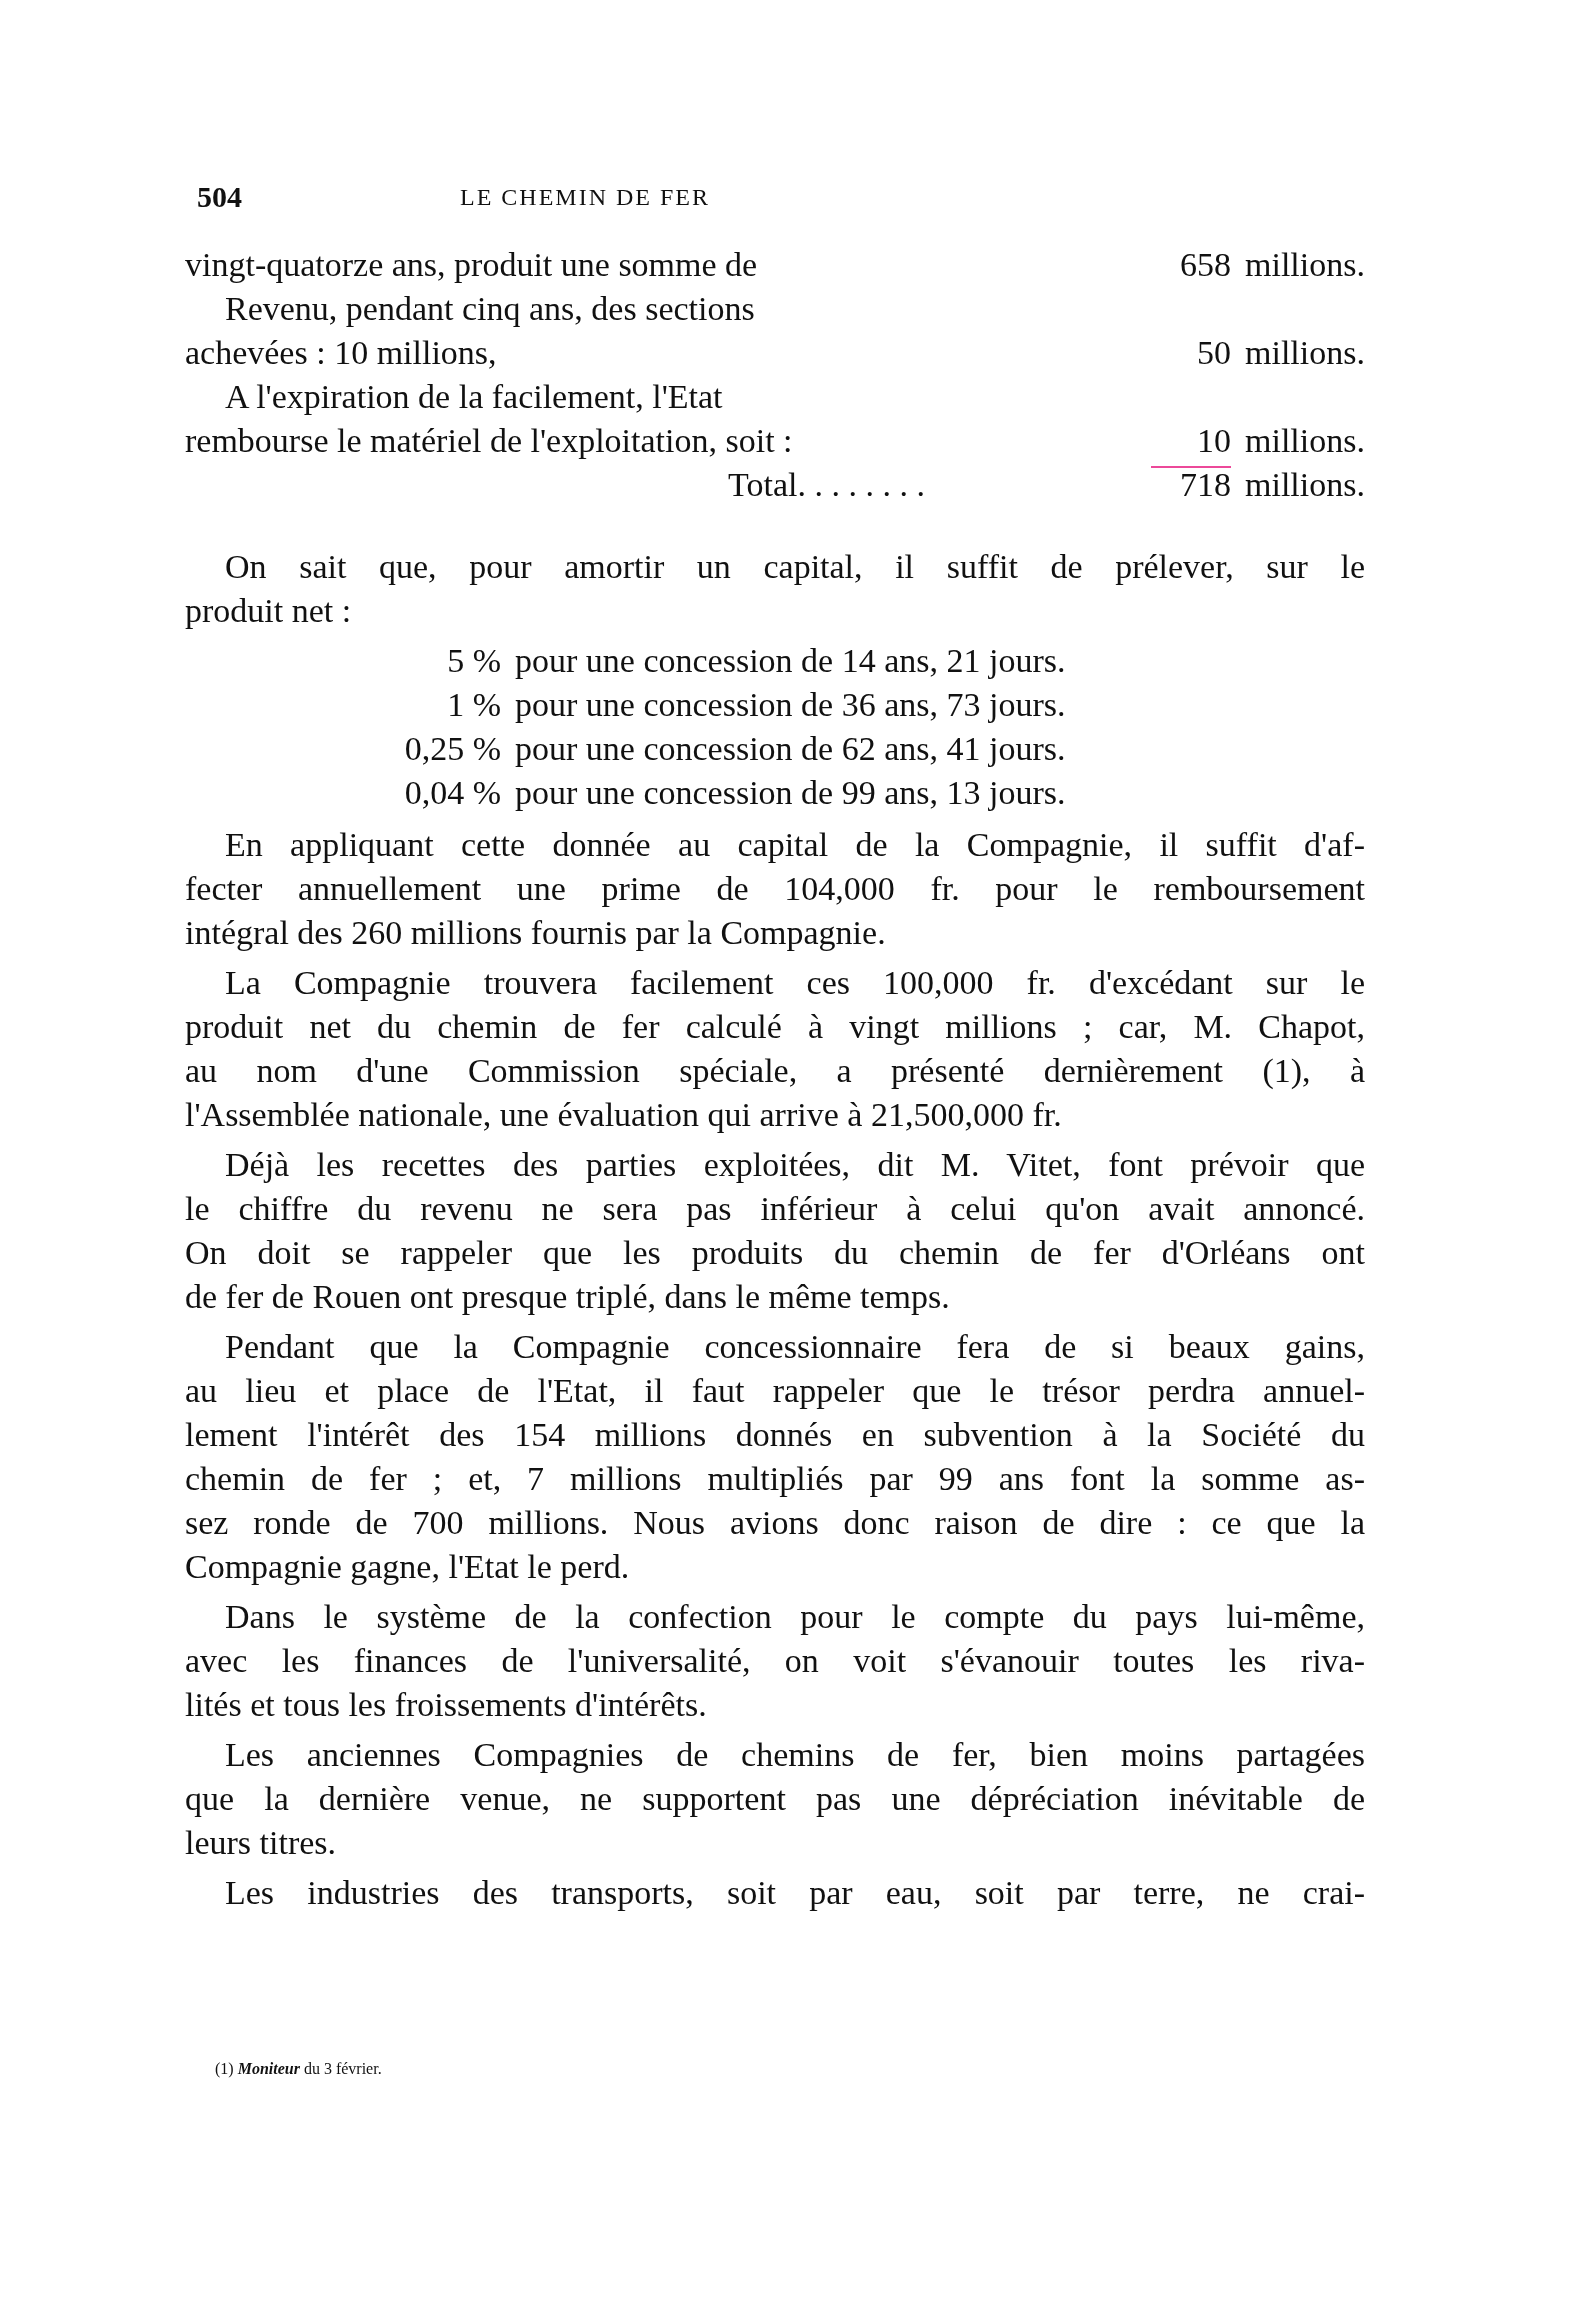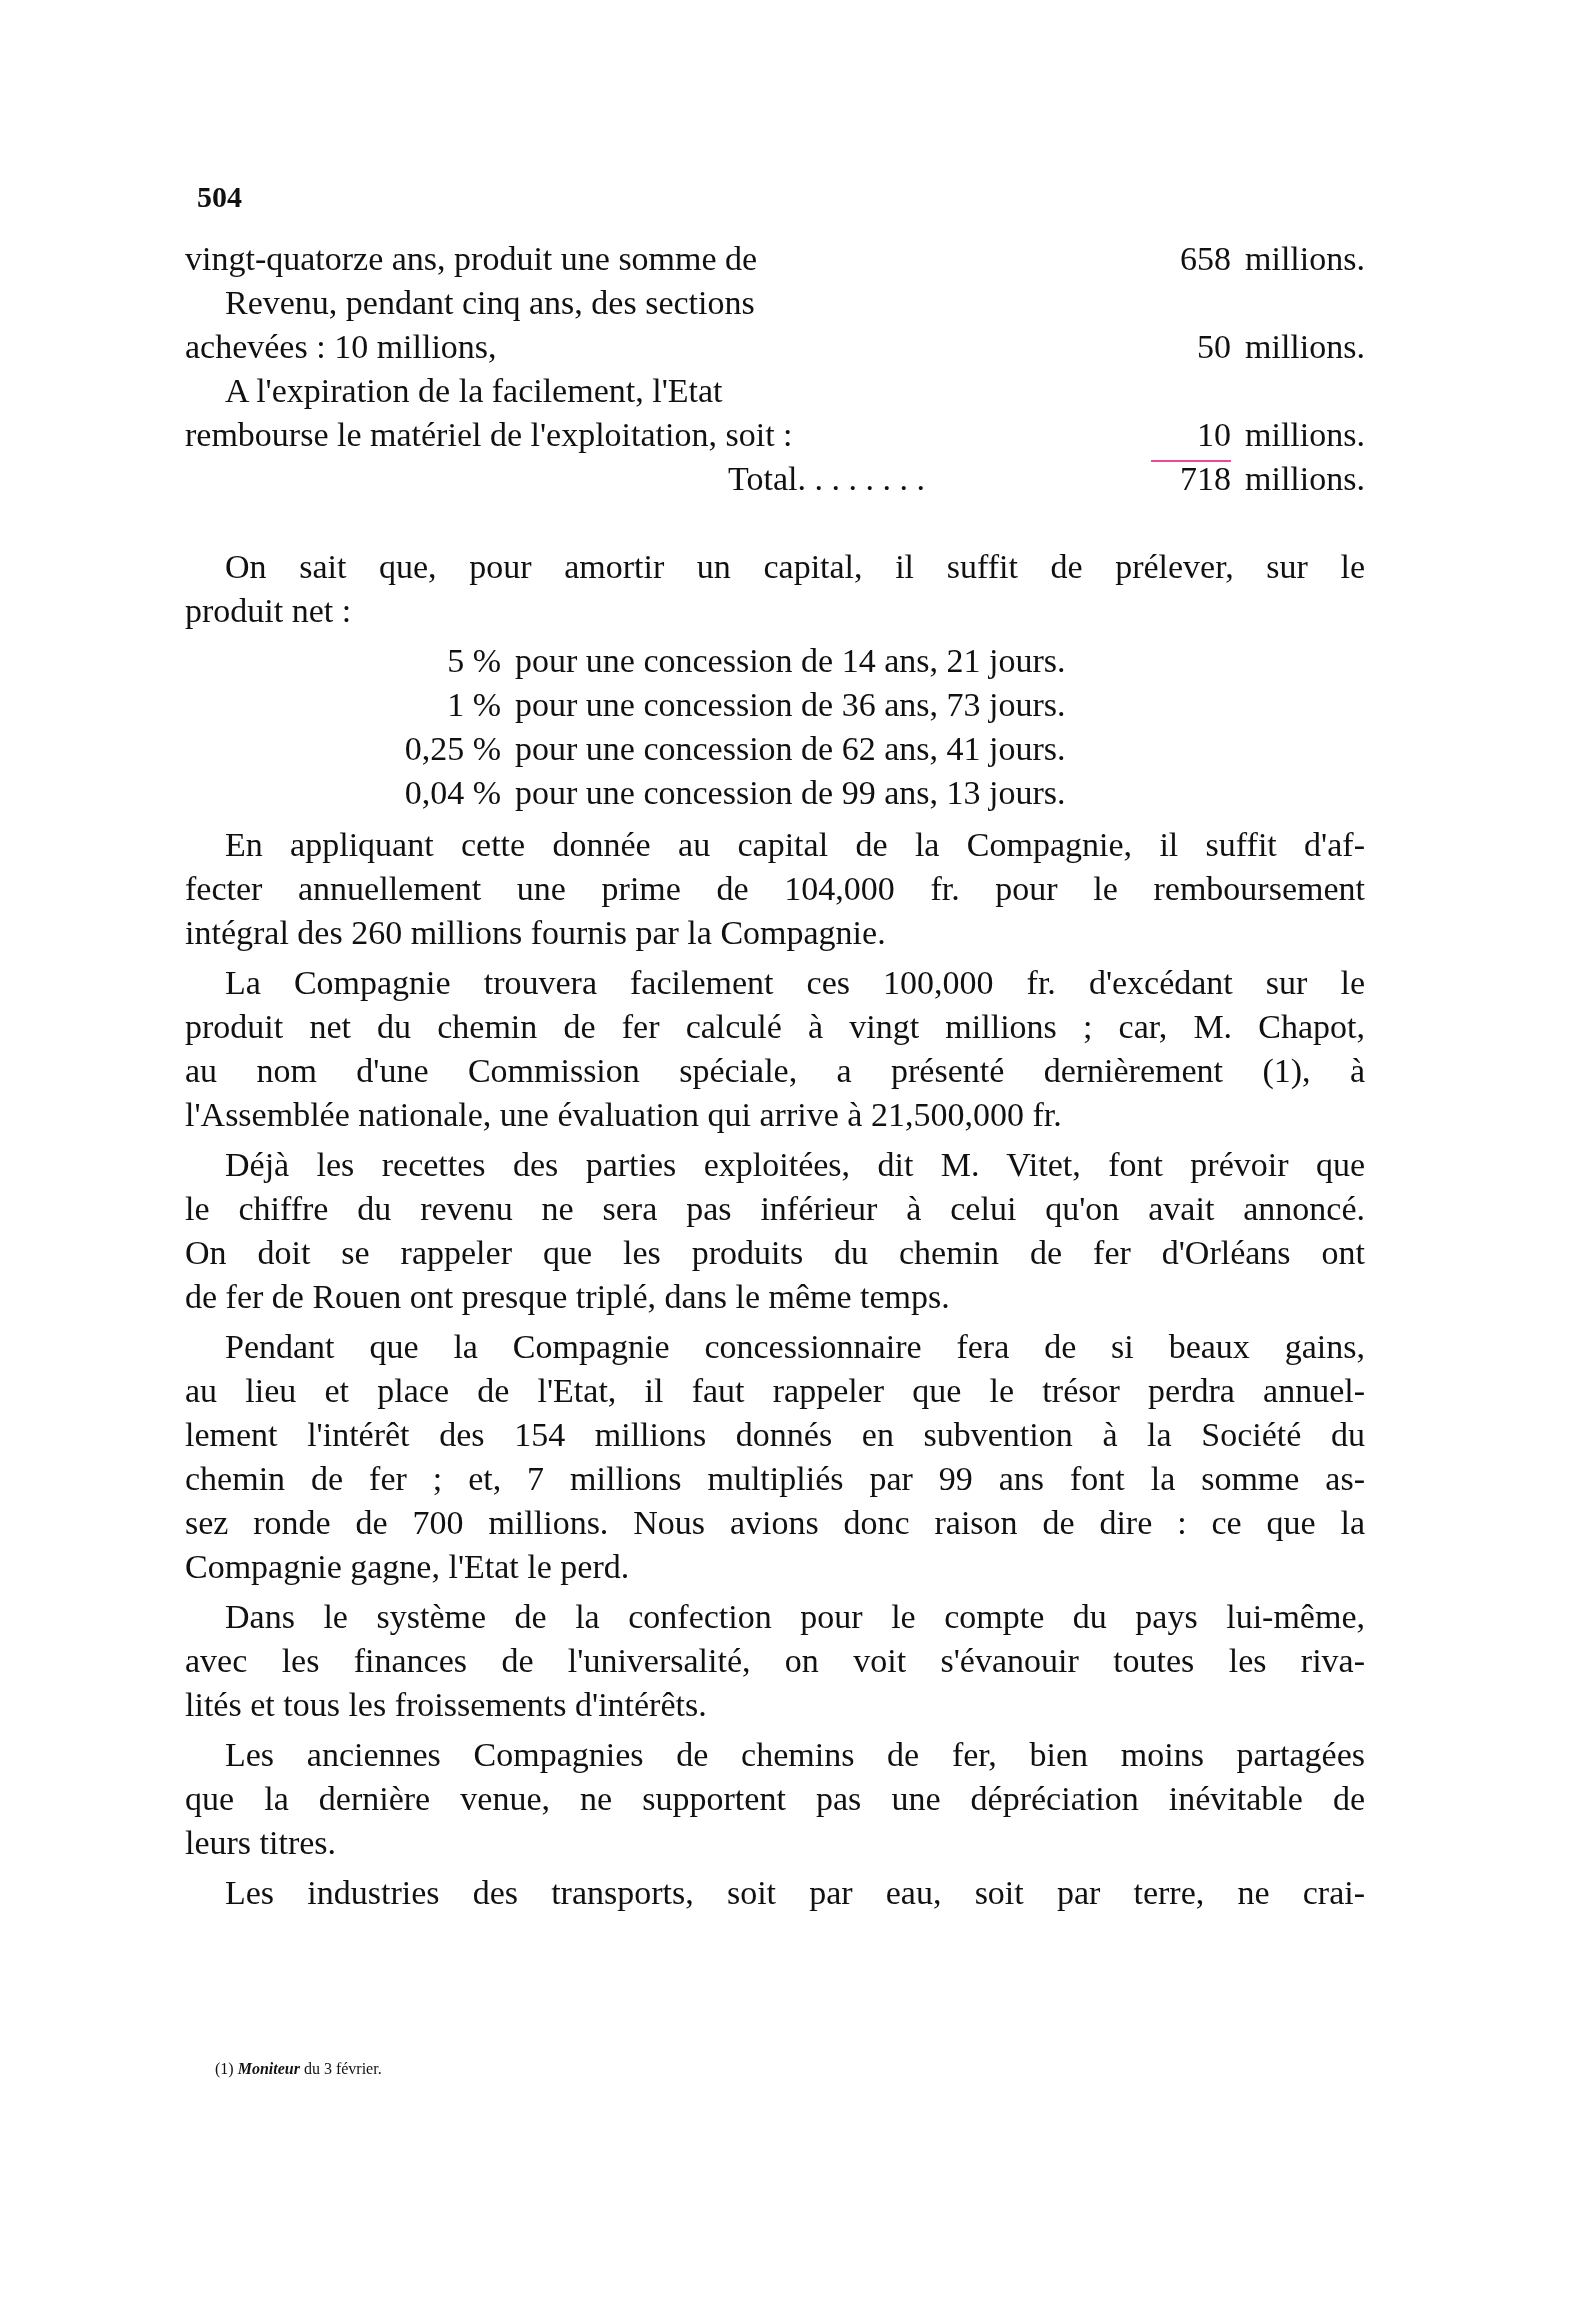--- a/index.html
+++ b/index.html
@@ -4,21 +4,21 @@
 <style>
   html, body { margin: 0; padding: 0; background: #ffffff; }
   body { width: 1588px; height: 2300px; position: relative; overflow: hidden;
          font-family: "Liberation Serif", "DejaVu Serif", serif; color: #111111; }
   .page { position: absolute; left: 185px; top: 0; width: 1180px; }
   .running-head { position: absolute; top: 180px; left: 0; width: 1180px; height: 34px; }
   .page-number { position: absolute; left: 12px; top: 0; font-size: 30px; font-weight: bold; }
   .running-title { position: absolute; left: 0; width: 800px; top: 4px; text-align: center;
                    font-size: 24px; letter-spacing: 2px; }
   .ledger { position: absolute; top: 240px; left: 0; width: 1180px; }
-  .ledger-row { display: flex; height: 44px; align-items: flex-start; font-size: 34px; }
+  .ledger-row { display: flex; height: 44px; align-items: flex-end; font-size: 34px; }
   .ledger-desc { width: 800px; }
   .ledger-desc.indent { padding-left: 40px; box-sizing: border-box; }
   .ledger-desc.center { text-align: right; padding-right: 60px; box-sizing: border-box; }
   .ledger-amount { flex: 1; text-align: right; white-space: nowrap; }
   .ledger-amount .num { display: inline-block; width: 80px; text-align: right; margin-right: 14px; }
   .ledger-amount .num.over { border-top: 2px solid #ec4899; line-height: 34px; }
   .body-text { position: absolute; top: 545px; left: 0; width: 1180px; font-size: 34px; line-height: 44px; }
   .para { margin: 0 0 6px 0; text-indent: 40px; text-align: justify; }
   .para .ln { display: block; text-align: justify; text-align-last: justify; }
   .para .ln.last { text-align-last: left; }
@@ -29,20 +29,21 @@
   .footnote { position: absolute; top: 2060px; left: 30px; font-size: 16px; }
   .footnote .src { font-style: italic; font-weight: bold; }
 </style>
 </head>
 <body>
 
 <div class="page">
 
   <div class="running-head">
     <span class="page-number">504</span>
+    <span class="running-title">LE CHEMIN DE FER</span>
   </div>
 
   <div class="ledger">
     <div class="ledger-row">
       <span class="ledger-desc">vingt-quatorze ans, produit une somme de</span>
       <span class="ledger-amount"><span class="num">658</span><span>millions.</span></span>
     </div>
     <div class="ledger-row">
       <span class="ledger-desc indent">Revenu, pendant cinq ans, des sections</span>
       <span class="ledger-amount"><span class="num"></span><span></span></span>

